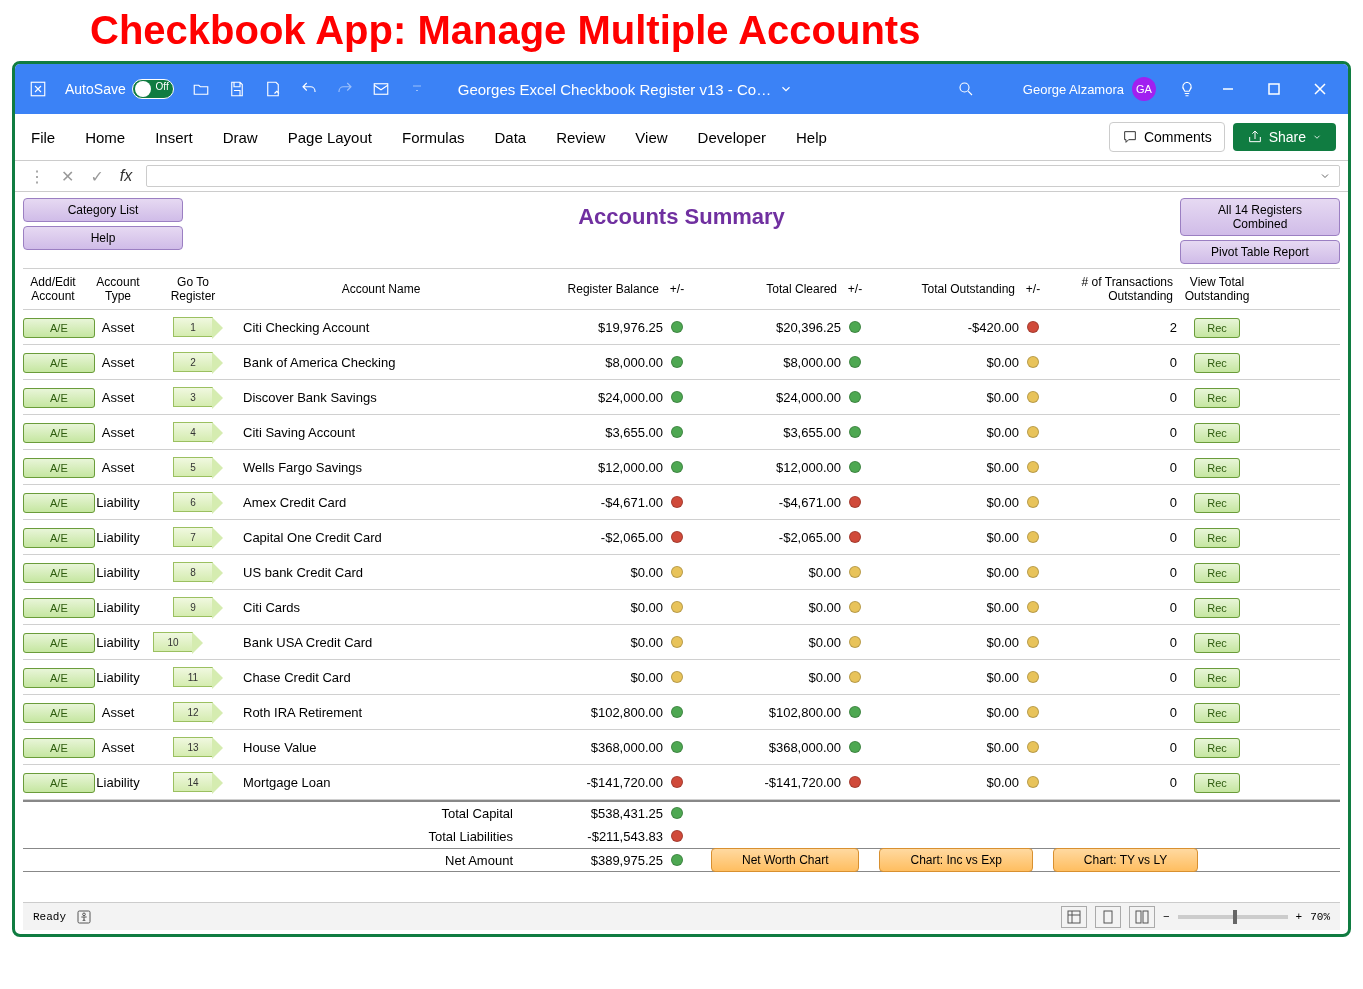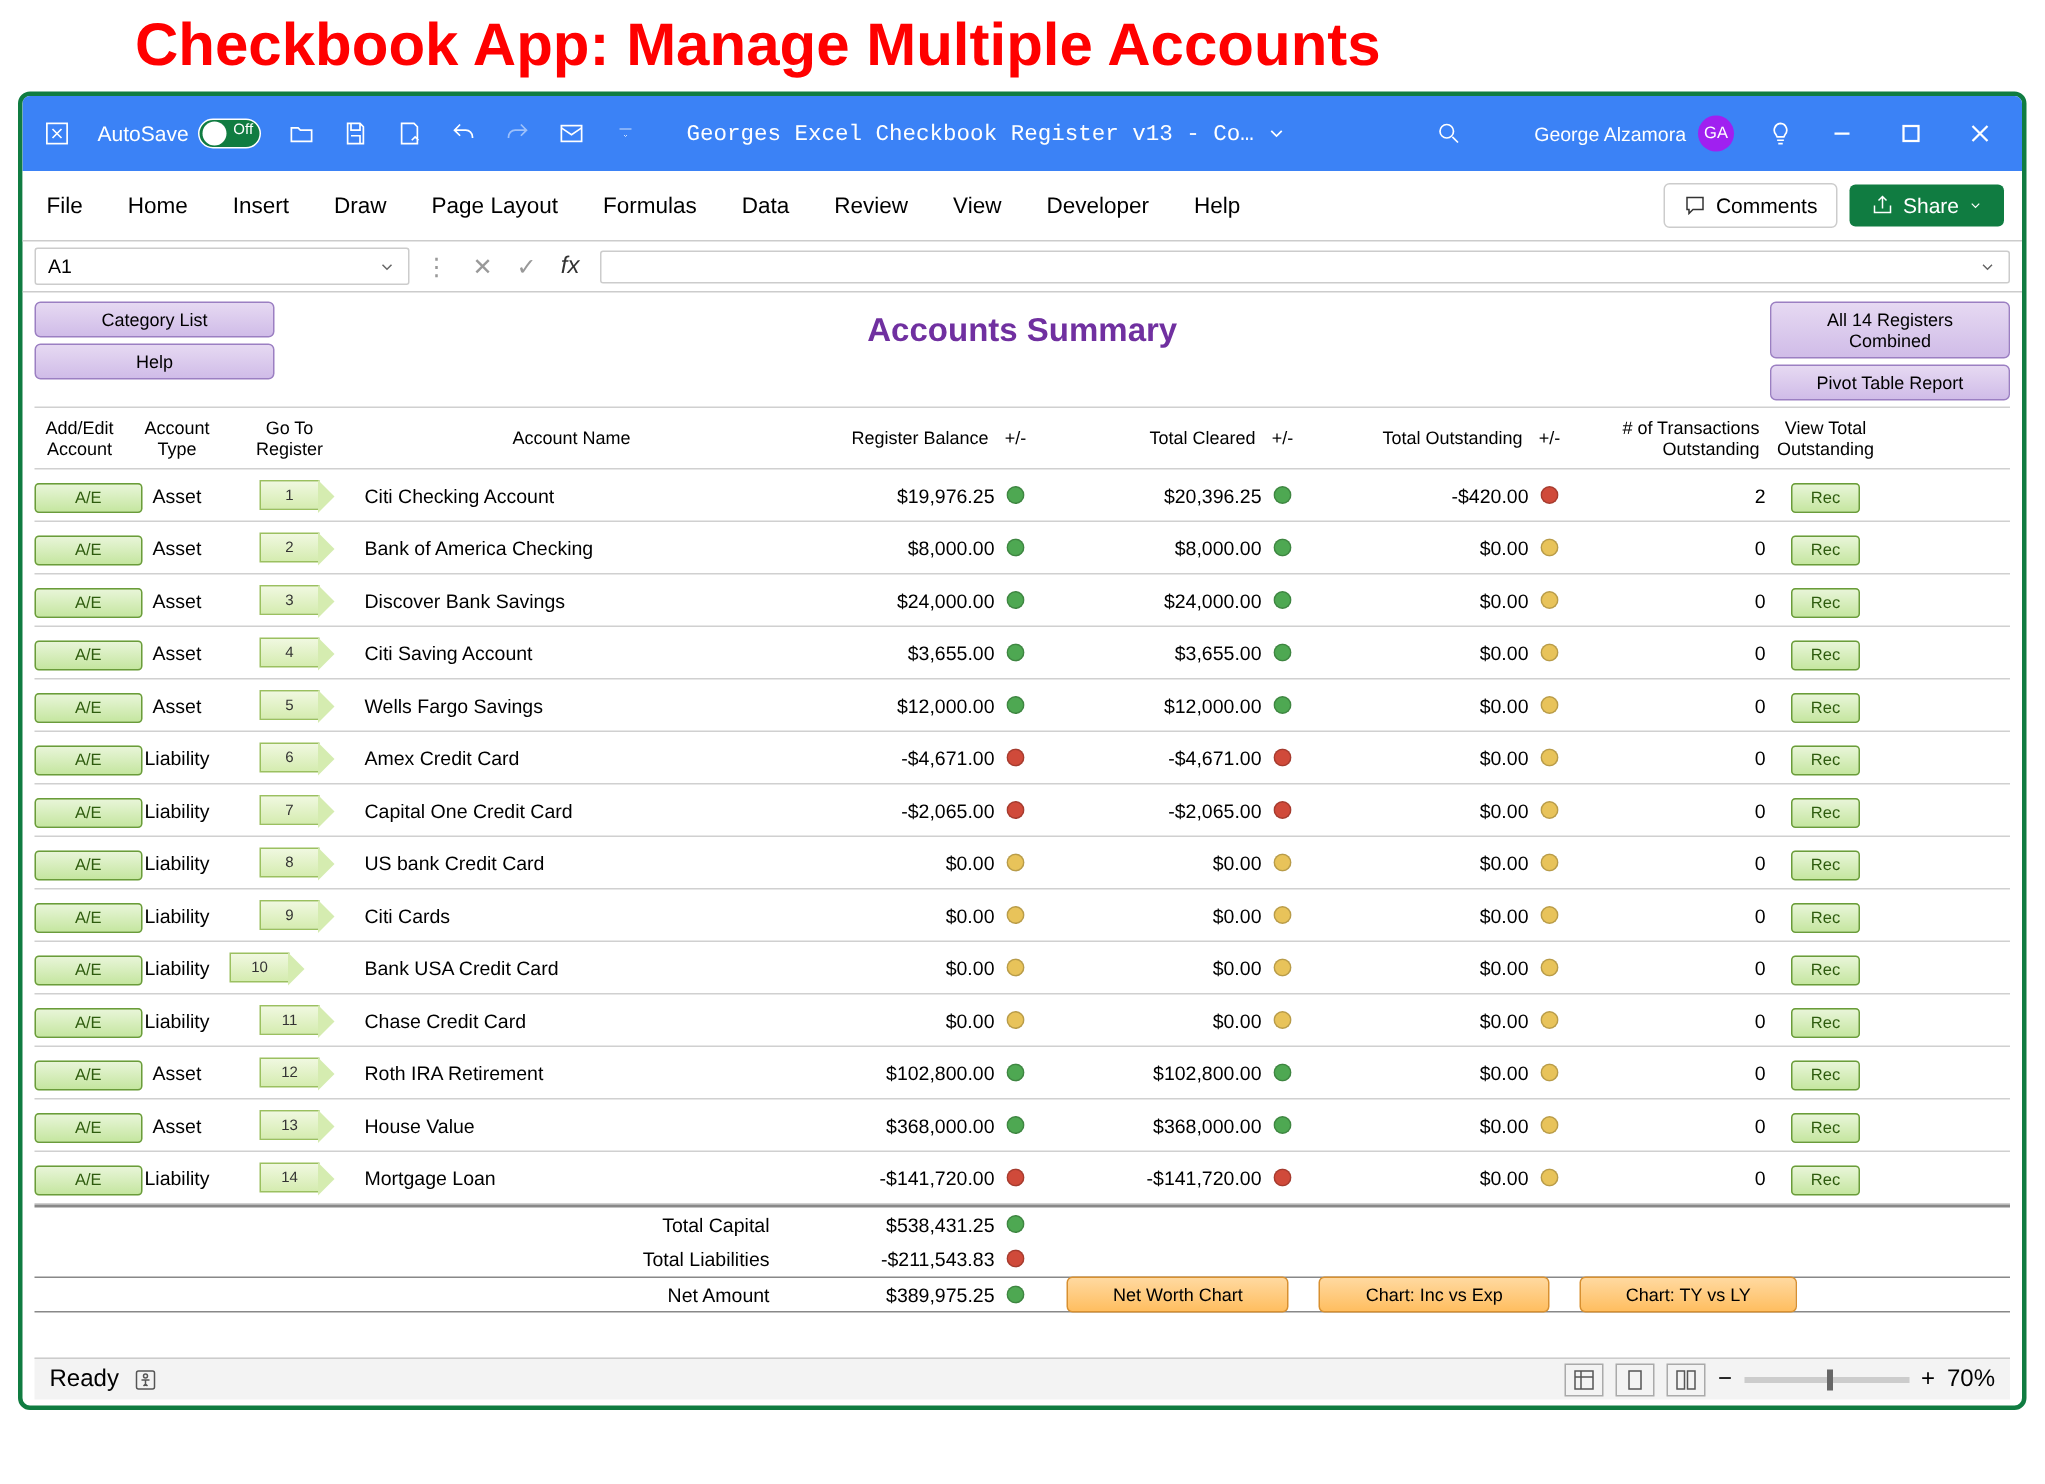--- a/index.html
+++ b/index.html
@@ -8,21 +8,21 @@
   .overline-title { color: #ff0000; font-weight: bold; font-size: 40px; padding: 8px 0 8px 90px; }
   
   .app-window { border: 3px solid #107c41; border-radius: 8px; margin: 0 12px 8px 12px; overflow: hidden; }
   
   .titlebar { background: #3b82f6; color: #fff; height: 50px; display: flex; align-items: center; padding: 0 8px; gap: 6px; }
   .titlebar .icon-btn { width: 30px; height: 30px; display: flex; align-items: center; justify-content: center; color: #fff; }
   .titlebar .autosave-toggle { display:flex; align-items:center; gap:6px; padding:0 6px; font-size:14px;}
   .toggle { width:42px; height:20px; border:1px solid #fff; border-radius:10px; position:relative; background:#107c41; }
   .toggle::before{content:"";position:absolute;left:2px;top:1px;width:16px;height:16px;background:#fff;border-radius:50%;}
   .toggle::after{content:"Off";position:absolute;right:4px;top:1px;font-size:10px;color:#fff;}
-  .titlebar .doc-title { flex:0 0 auto; margin-left: 20px; font-size:15px; display:flex; align-items:center; gap:8px;font-family:Liberation Mono, monospace;}
+  .titlebar .doc-title { flex:0 0 auto; margin-left: 20px; font-size:15px; display:flex; align-items:center; gap:8px;}
   .titlebar .spacer { flex:1; }
   .titlebar .user { display:flex; align-items:center; gap:8px; margin-right:10px;}
   .avatar { width:24px; height:24px; background:#a020f0; border-radius:50%; display:flex;align-items:center;justify-content:center;font-size:11px;}
   .win-btn { width:40px; height:40px; display:flex;align-items:center;justify-content:center;color:#fff;}
   
   .ribbon-tabs { display:flex; align-items:center; padding: 8px 12px; border-bottom:1px solid #ccc; gap:18px; background:#fff;}
   .ribbon-tabs .tab { padding:6px 4px; font-size:15px; }
   .ribbon-tabs .right { margin-left:auto; display:flex; gap:8px; align-items:center;}
   .comments-btn { border:1px solid #ccc; border-radius:4px; padding:6px 12px; display:flex; gap:6px; align-items:center; font-size:14px;}
   .share-btn { background:#107c41; color:#fff; border-radius:4px; padding:6px 14px; display:flex; gap:6px; align-items:center; font-size:14px;}
@@ -62,21 +62,21 @@
   .dot-green { background:#4ea852; }
   .dot-yellow { background:#e8c35a; }
   .dot-red { background:#d04a3a; }
   
   .totals-row { display:flex; align-items:center; height:24px; font-size:13px;}
   .totals-row .lbl { width:500px; text-align:right; padding-right:10px;}
   .totals-row .val { width:140px; text-align:right;}
   
   .orange-btn { background: linear-gradient(#ffd9a0, #ffbe60); border:1px solid #d89030; border-radius:4px; padding:4px 30px; font-size:12px; margin-left:20px;}
   
-  .status-bar { border-top:1px solid #ccc; background:#f3f3f3; height:28px; margin-top:30px; display:flex; align-items:center; padding:0 10px; font-size:16px; gap:10px;}
+  .status-bar { border-top:1px solid #ccc; background:#f3f3f3; height:28px; margin-top:30px; display:flex; align-items:center; padding:0 10px; font-size:11px; gap:10px;font-family:Liberation Mono, monospace;}
   .status-bar .right { margin-left:auto; display:flex; align-items:center; gap:8px;}
   .view-btn { width:26px; height:22px; border:1px solid #aaa; display:flex;align-items:center;justify-content:center;}
   .zoom-slider { width:110px; height:4px; background:#ccc; position:relative;}
   .zoom-slider::before{content:"";position:absolute;left:50%;top:-5px;width:4px;height:14px;background:#666;}
   
   svg { display:block; }
   .small-svg { width:18px; height:18px; stroke:#fff; fill:none; stroke-width:1.5;}
 </style>
 </head>
 <body>
@@ -199,26 +199,20 @@
           </svg>
         <span>Share</span>
         <svg width="10" height="10" viewBox="0 0 24 24" fill="none" stroke="#fff" stroke-width="2">
             <path d="M6 9l6 6 6-6"></path>
           </svg>
       </div>
     </div>
   </div>
 
   <div class="formula-bar">
-    <div class="name-box">
-      <span>A1</span>
-      <svg width="12" height="12" viewBox="0 0 24 24" stroke="#666" fill="none" stroke-width="2">
-          <path d="M6 9l6 6 6-6"></path>
-        </svg>
-    </div>
     <span class="fx-ctrl">⋮</span>
     <span class="fx-ctrl">✕</span>
     <span class="fx-ctrl">✓</span>
     <span class="fx-ctrl" style="font-style:italic;color:#333;">fx</span>
     <div class="fx-area">
       <span></span>
       <svg width="12" height="12" viewBox="0 0 24 24" stroke="#666" fill="none" stroke-width="2">
           <path d="M6 9l6 6 6-6"></path>
         </svg>
     </div>

